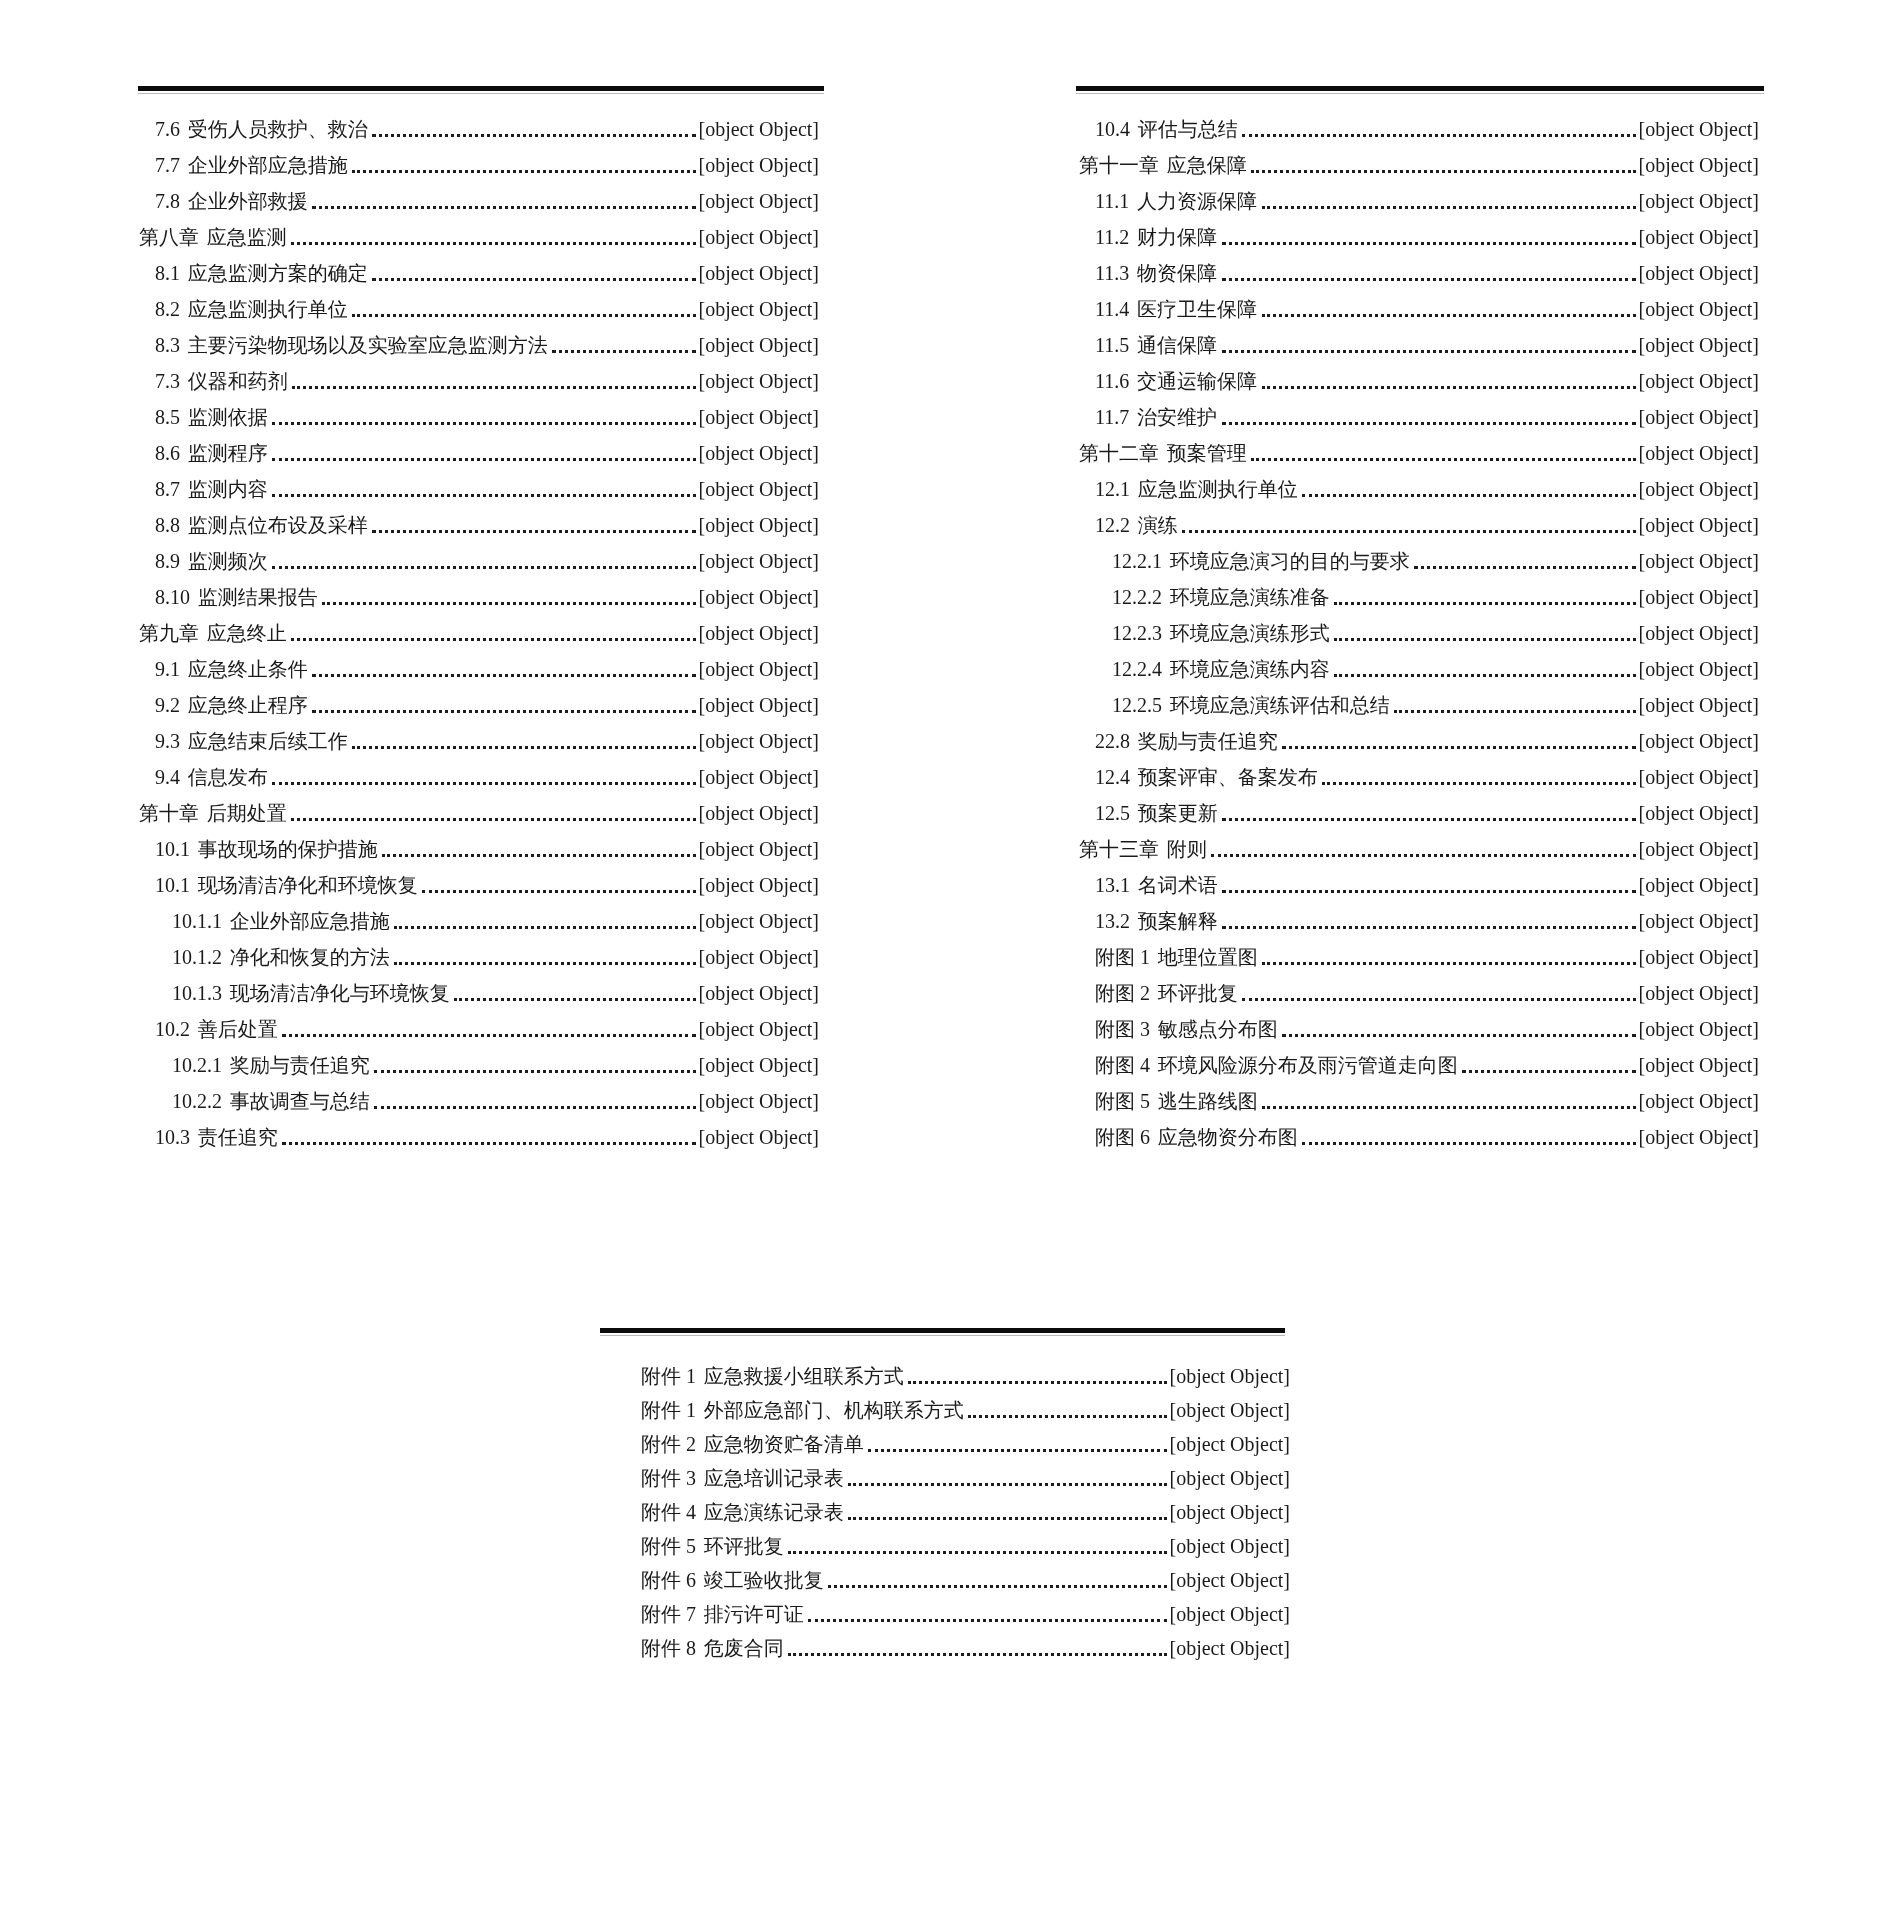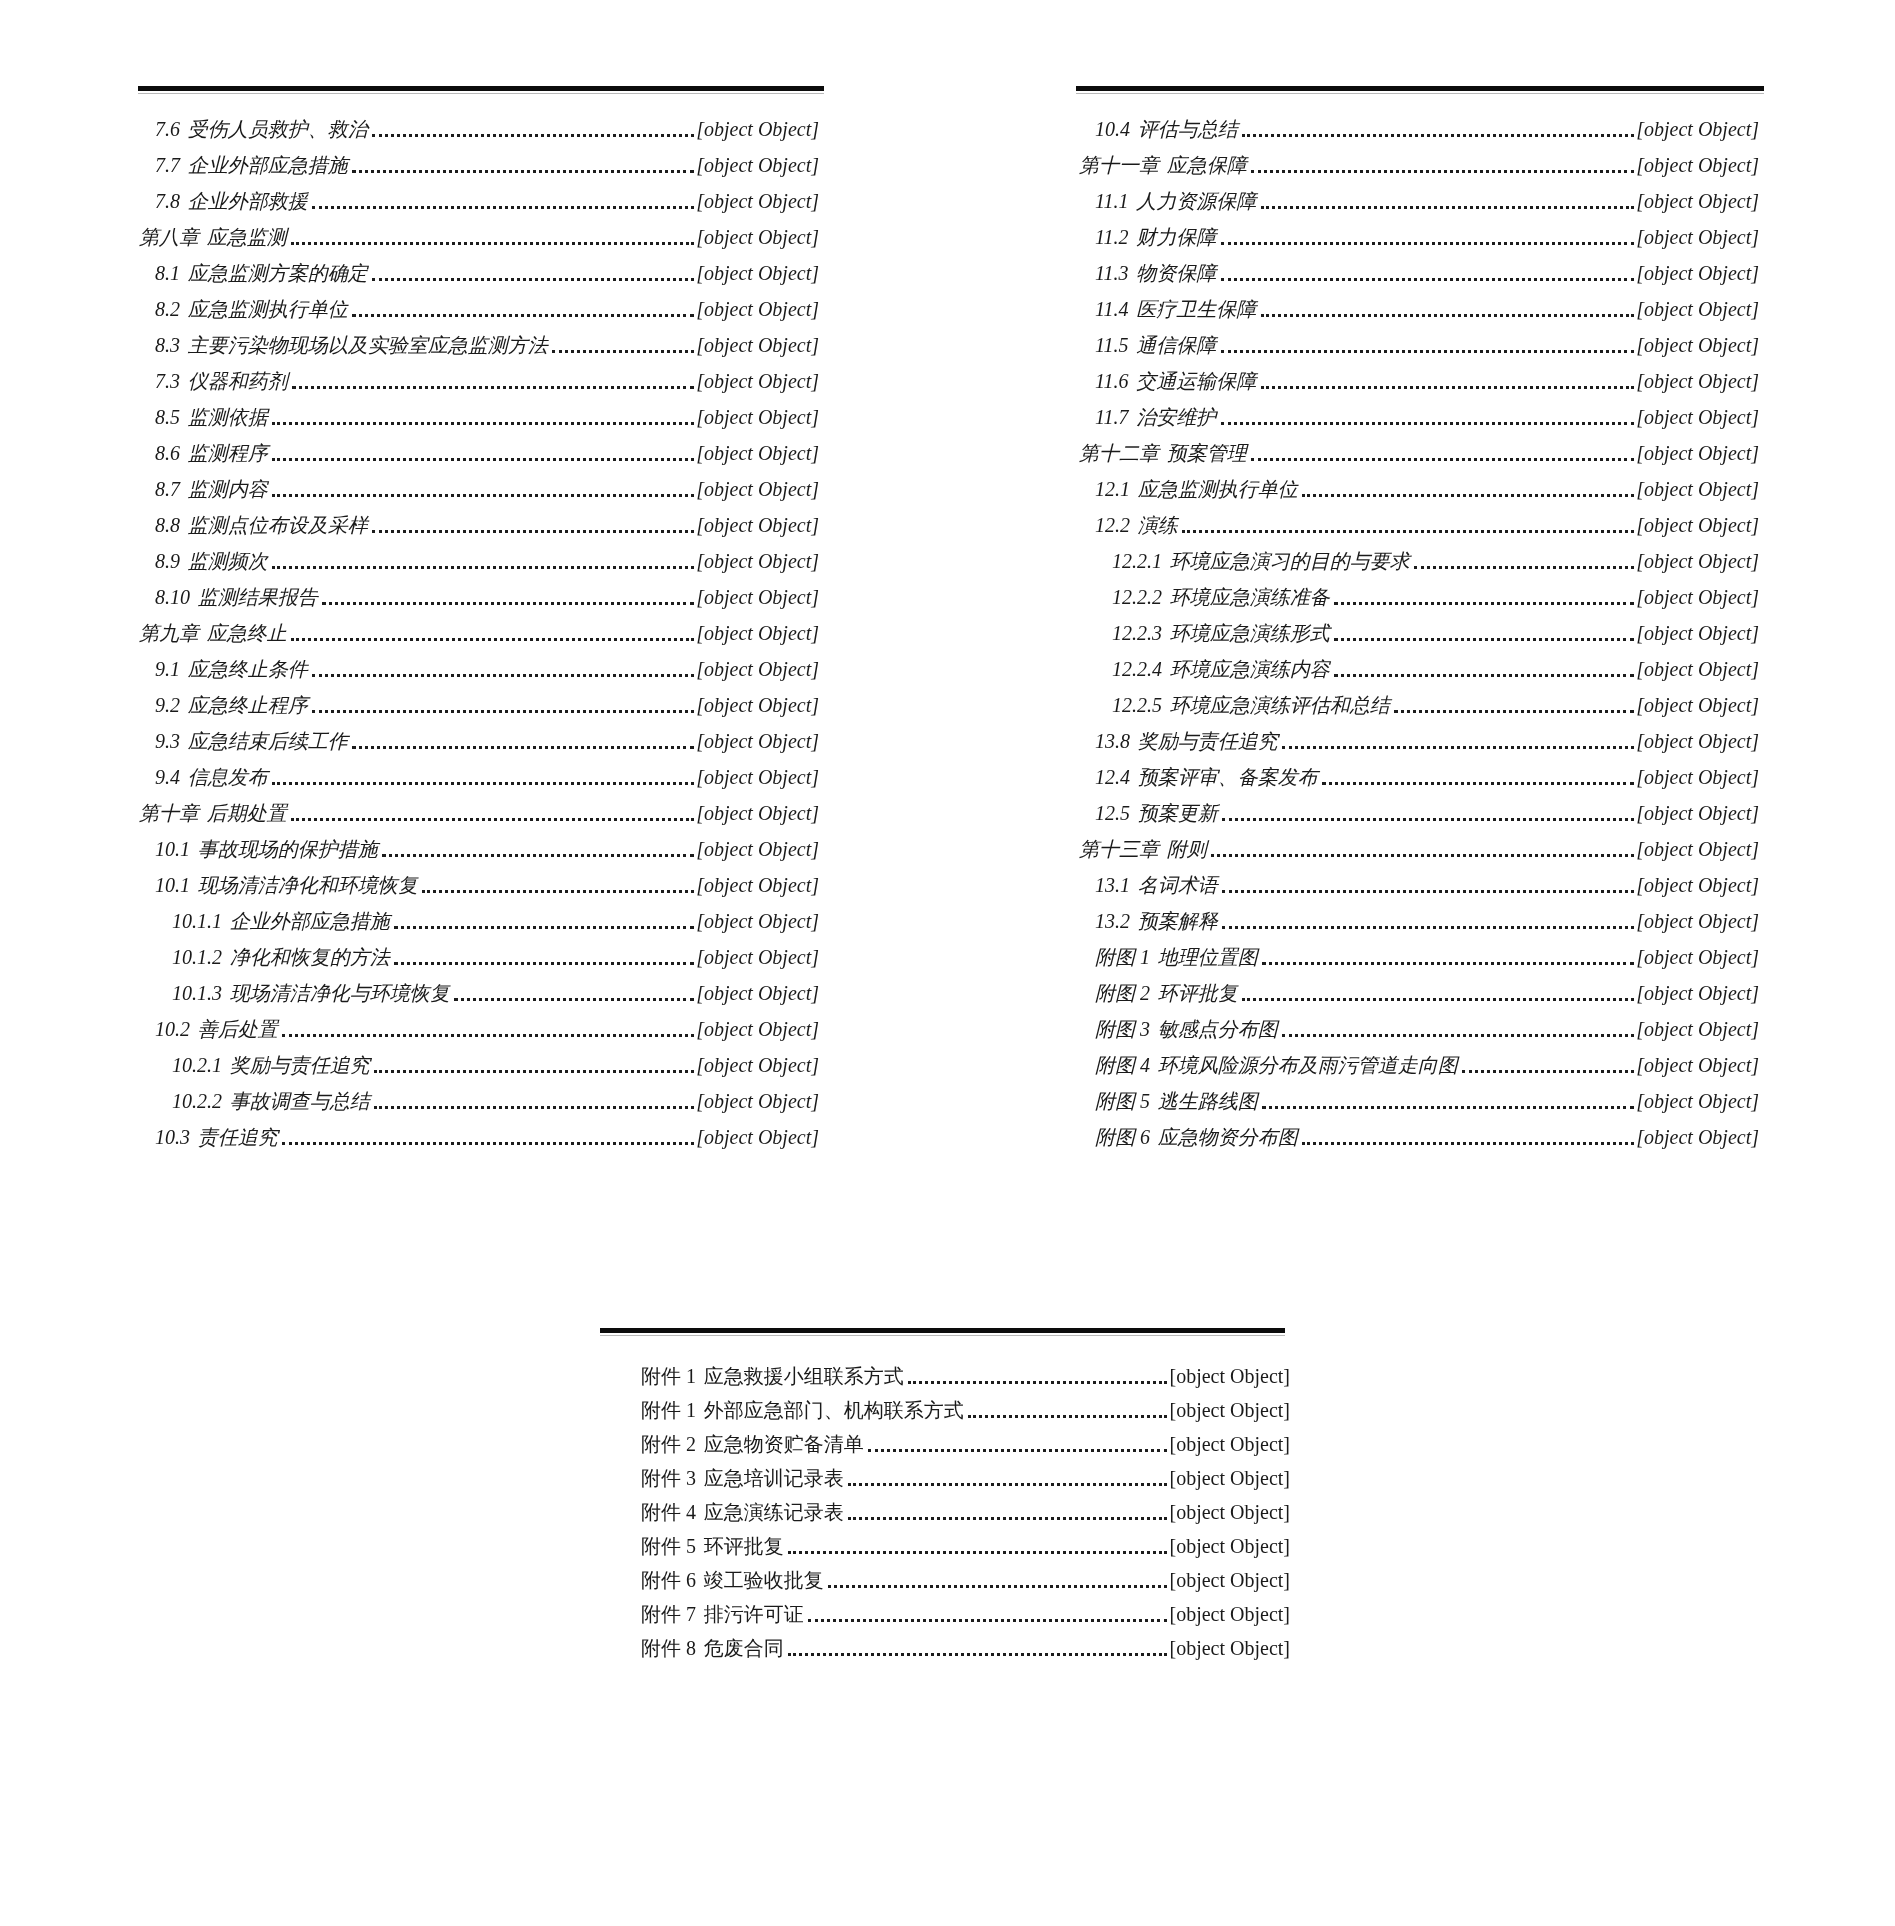--- a/index.html
+++ b/index.html
@@ -22,21 +22,20 @@
   .rule .shadow { height: 1.2px;  background: #b9b9b9; margin-top: 1.9px; }
 
   .rule-left   { left: 138px;  top: 86px;  width: 686px; }
   .rule-right  { left: 1076px; top: 86px;  width: 688px; }
   .rule-bottom { left: 600px; top: 1328px; width: 685px; }
 
   .toc-col {
     position: absolute;
     top: 105px;
     width: 680px;
-    font-style: italic;
   }
   .toc-col-left  { left: 139px;  }
   .toc-col-right { left: 1079px; }
 
   .att-list {
     position: absolute;
     left: 621px;
     top: 1354px;
     width: 649px;
     margin-left: 20px;
@@ -359,21 +358,21 @@
       <span class="leader"></span>
       <span class="page-no">[object Object]</span>
     </div>
     <div class="toc-row" data-level="2">
       <span class="num">12.2.5</span>
       <span class="title">环境应急演练评估和总结</span>
       <span class="leader"></span>
       <span class="page-no">[object Object]</span>
     </div>
     <div class="toc-row" data-level="1">
-      <span class="num">13.8</span>
+      <span class="num">22.8</span>
       <span class="title">奖励与责任追究</span>
       <span class="leader"></span>
       <span class="page-no">[object Object]</span>
     </div>
     <div class="toc-row" data-level="1">
       <span class="num">12.4</span>
       <span class="title">预案评审、备案发布</span>
       <span class="leader"></span>
       <span class="page-no">[object Object]</span>
     </div>

